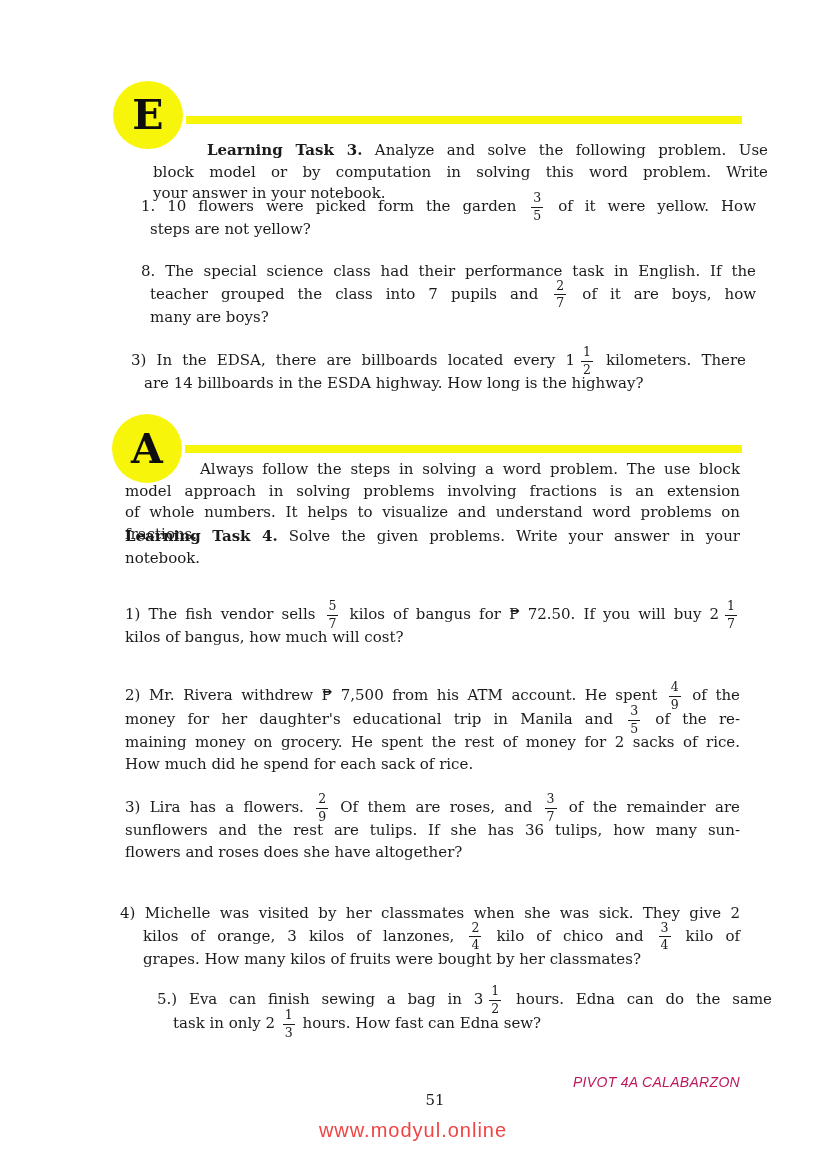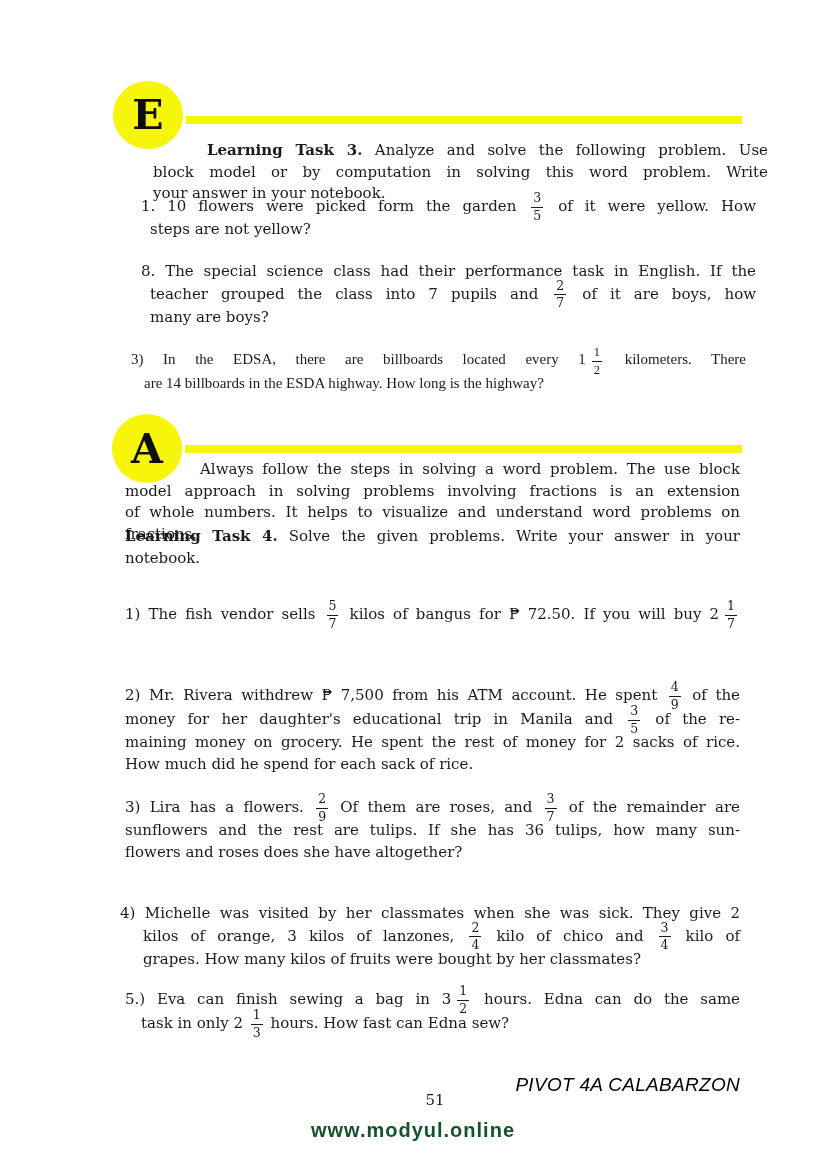--- a/index.html
+++ b/index.html
@@ -30,45 +30,45 @@
 
   
   .pl16 { padding-left:16px; }
   .pl6  { padding-left:6px; }
   .hang9  .tline:not(:first-child) { padding-left:9px; }
   .hang13 .tline:not(:first-child) { padding-left:13px; }
 
   #lt3-head { top:140px;margin-left:28px; }
   #lt3-p1   { top:195px; }
   #lt3-p2   { top:261px; }
-  #lt3-p3   { top:349px;font-family:Liberation Serif, serif; }
+  #lt3-p3   { top:349px; }
   #a-para   { top:459px; }
   #lt4-head { top:526px; }
   #lt4-p1   { top:603px; }
   #lt4-p2   { top:684px; }
   #lt4-p3   { top:796px; }
   #lt4-p4   { top:903px; left:120px; width:620px; }
   #lt4-p4 .tline:not(:first-child) { padding-left:23px; }
-  #lt4-p5   { top:988px; }
+  #lt4-p5   { top:988px;margin-left:32px; }
   #lt4-p5 .tline:not(:first-child) { padding-left:16px; }
 
   
   .frac {
     display:inline-flex; flex-direction:column; align-items:center;
     vertical-align:middle; margin:-3px 3px; line-height:1;
     text-indent:0;
   }
   .frac .fn { font-size:12.5px; padding:0 2px 2px; }
   .frac .fd { font-size:12.5px; border-top:1.3px solid #1b1b1b; padding:2px 2px 0; }
   .mw { margin-right:3px; }
 
   #footer-brand {
     position:absolute; right:86px; top:1074px;
     font-family:"Liberation Sans",sans-serif; font-style:italic;
-    font-size:19px; color:#000000; letter-spacing:0.3px;
+    font-size:14px; color:#be185d; letter-spacing:0.3px;
   }
   #page-number {
     position:absolute; left:44px; right:0; top:1091px;
     text-align:center; font-size:15px;
   }
   #watermark {
     position:absolute; left:0; right:0; top:1119px;
     text-align:center; font-family:"Liberation Sans",sans-serif;
     font-size:20px; letter-spacing:1px;
   }
@@ -132,20 +132,21 @@
     </div>
 
   <div class="block" id="lt4-p1">
       <div class="tline j">1) The fish vendor sells <span class="frac">
           <span class="fn">5</span>
           <span class="fd">7</span>
         </span> kilos of bangus for ₱ 72.50. If you will buy <span class="mw">2</span><span class="frac">
           <span class="fn">1</span>
           <span class="fd">7</span>
         </span></div>
+      <div class="tline">kilos of bangus, how much will cost?</div>
     </div>
 
   <div class="block" id="lt4-p2">
       <div class="tline j">2) Mr. Rivera withdrew ₱ 7,500 from his ATM account. He spent <span class="frac">
           <span class="fn">4</span>
           <span class="fd">9</span>
         </span> of the</div>
       <div class="tline j">money for her daughter's educational trip in Manila and <span class="frac">
           <span class="fn">3</span>
           <span class="fd">5</span>
@@ -184,15 +185,15 @@
           <span class="fd">2</span>
         </span> hours.  Edna can do the same</div>
       <div class="tline">task in only 2 <span class="frac">
           <span class="fn">1</span>
           <span class="fd">3</span>
         </span> hours. How fast can Edna sew?</div>
     </div>
 
   <div id="footer-brand">PIVOT 4A CALABARZON</div>
   <div id="page-number">51</div>
-  <div id="watermark" style="color: #14532d; font-weight: bold;">www.modyul.online</div>
+  <div id="watermark" style="color: #ef4444;">www.modyul.online</div>
 
 </div>
 
 </body></html>

